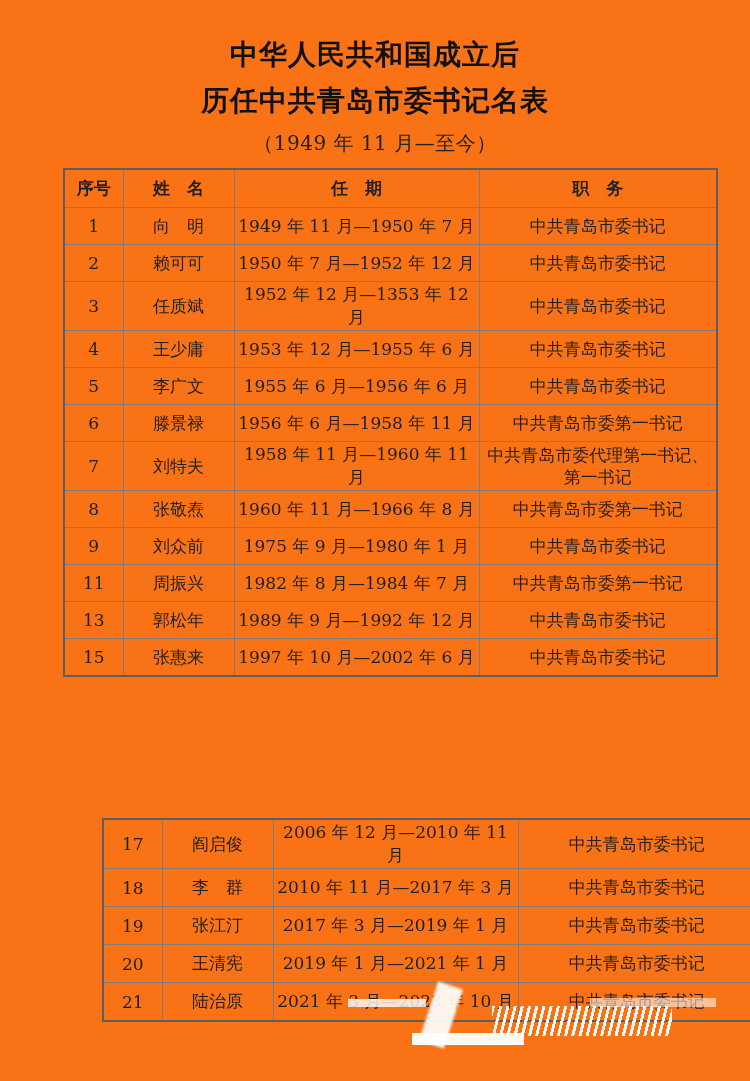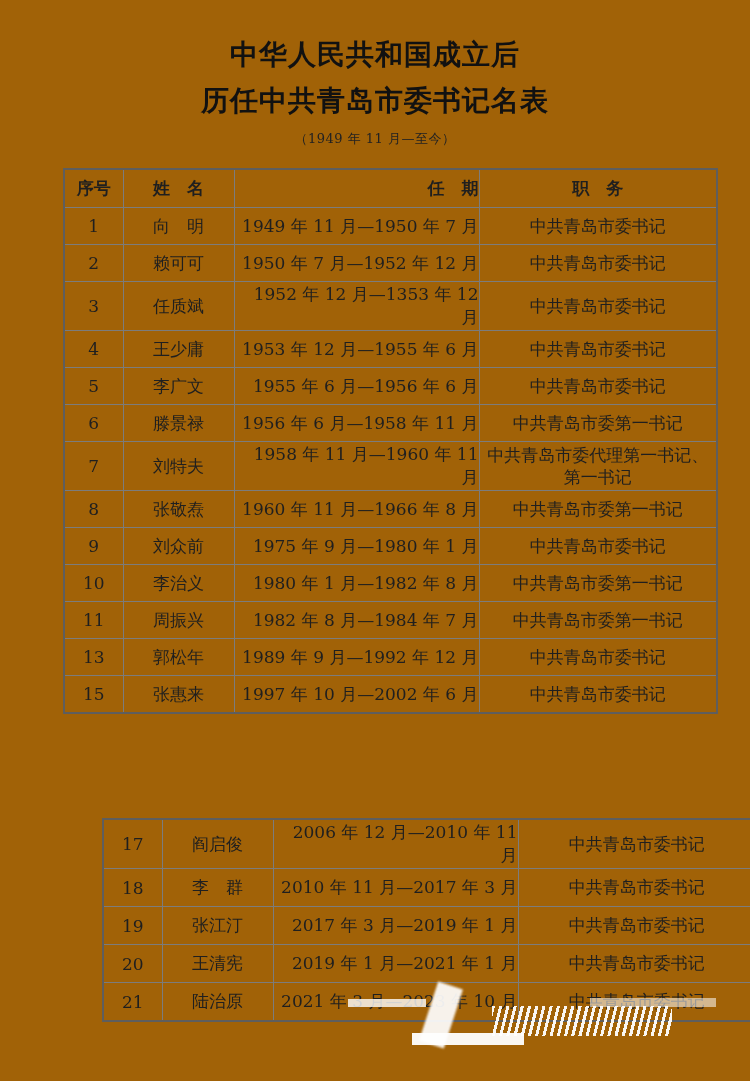--- a/index.html
+++ b/index.html
@@ -1,45 +1,45 @@
 <!DOCTYPE html>
 <html><head>
 <meta charset="utf-8">
 <style>
   html,body{margin:0;padding:0;background:#ffffff;}
   .page{
-    position:relative;width:750px;height:1081px;background:#a16207;
+    position:relative;width:750px;height:1081px;background:#f97316;
     font-family:"DejaVu Serif","Liberation Serif",serif;color:#1d1d1d;overflow:hidden;
   }
   .title1,.title2{
     position:absolute;left:0;width:100%;text-align:center;
     font-size:28px;font-weight:bold;letter-spacing:1px;color:#111;
   }
   .title1{top:36px;}
   .title2{top:82px;}
   .period{
     position:absolute;top:130px;left:0;width:100%;text-align:center;
-    font-size:13px;letter-spacing:0.5px;color:#222;
+    font-size:20px;letter-spacing:0.5px;color:#222;
   }
   table.tbl{
     position:absolute;left:63px;width:653px;
     border-collapse:collapse;table-layout:fixed;
     border:2px solid #5e5e5e;background:transparent;
   }
   #t1{top:168px;}
   #t2{top:818px;margin-left:39px;}
   .tbl th,.tbl td{
     border:1px solid #7c7c7c;font-weight:normal;font-size:17px;
     padding:1px 0;color:#1f1f1f;vertical-align:middle;
   }
   .tbl th{height:35px;font-weight:bold;}
   #t1 td{height:34px;}
   #t2 td{height:35px;}
   .c-no,.c-name,.c-pos{text-align:center;}
-  .c-term{text-align:right;padding-left:13px;}
+  .c-term{text-align:center;padding-left:13px;}
   .c-pos{white-space:pre-line;line-height:1.3;}
   
   .faded{color:#8f8f8f;}
   .wm{position:absolute;background:#ffffff;pointer-events:none;}
   .wm-speckle{
     left:492px;top:1006px;width:180px;height:30px;background:none;
     background-image:repeating-linear-gradient(104deg,
       rgba(255,255,255,0.95) 0px,rgba(255,255,255,0.95) 3px,
       rgba(255,255,255,0) 3px,rgba(255,255,255,0) 7px);
   }
@@ -131,26 +131,20 @@
           <td class="c-term">1960 年 11 月—1966 年 8 月</td>
           <td class="c-pos">中共青岛市委第一书记</td>
         </tr>
         <tr>
           <td class="c-no">9</td>
           <td class="c-name">刘众前</td>
           <td class="c-term">1975 年 9 月—1980 年 1 月</td>
           <td class="c-pos">中共青岛市委书记</td>
         </tr>
         <tr>
-          <td class="c-no">10</td>
-          <td class="c-name">李治义</td>
-          <td class="c-term">1980 年 1 月—1982 年 8 月</td>
-          <td class="c-pos">中共青岛市委第一书记</td>
-        </tr>
-        <tr>
           <td class="c-no">11</td>
           <td class="c-name">周振兴</td>
           <td class="c-term">1982 年 8 月—1984 年 7 月</td>
           <td class="c-pos">中共青岛市委第一书记</td>
         </tr>
         <tr>
           <td class="c-no">13</td>
           <td class="c-name">郭松年</td>
           <td class="c-term">1989 年 9 月—1992 年 12 月</td>
           <td class="c-pos">中共青岛市委书记</td>

